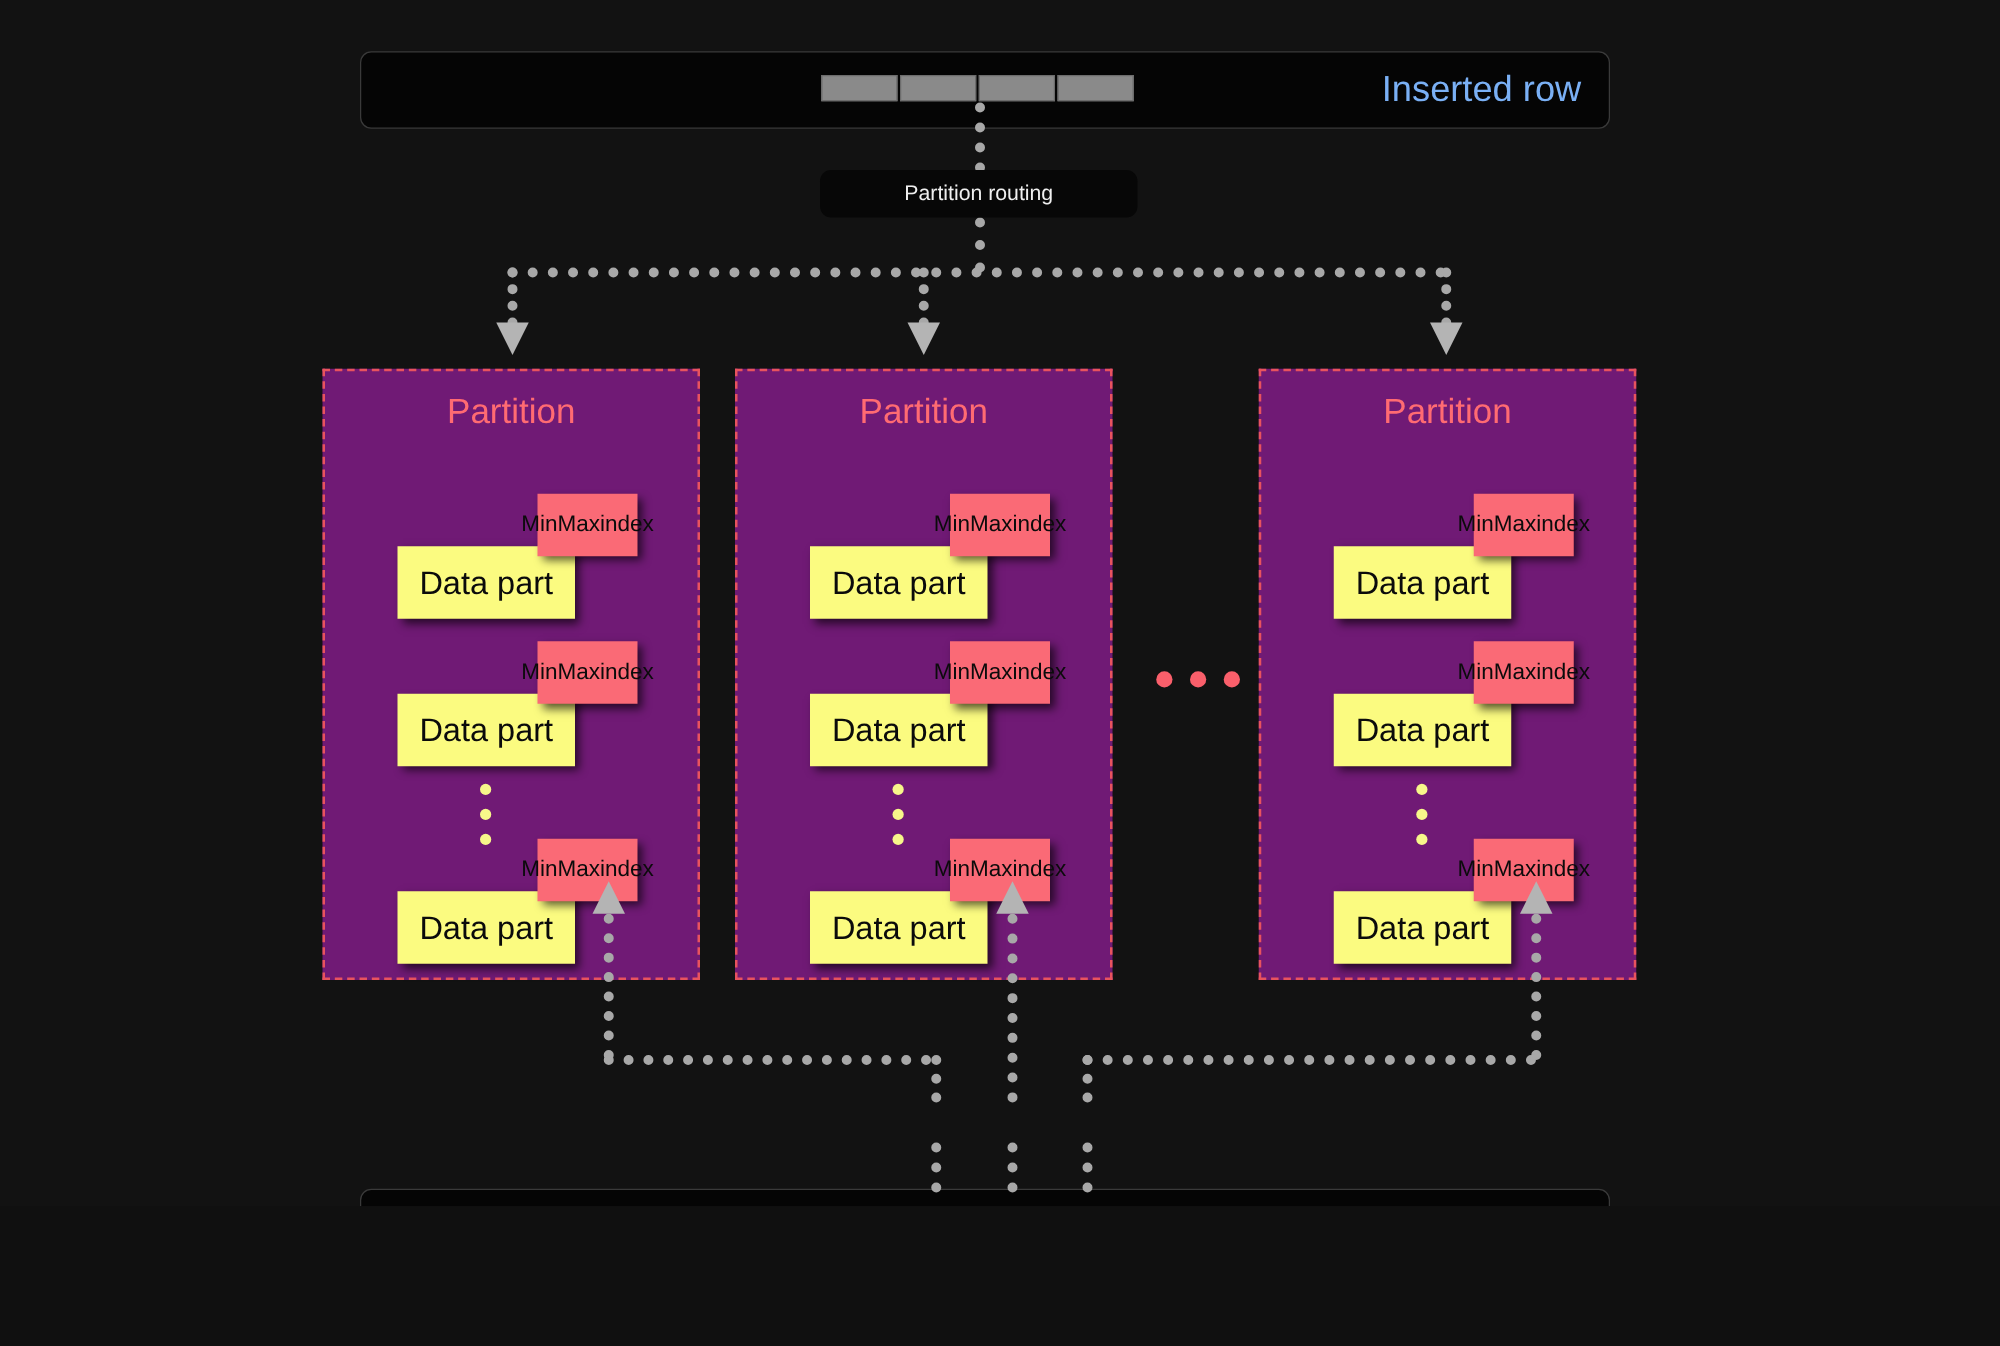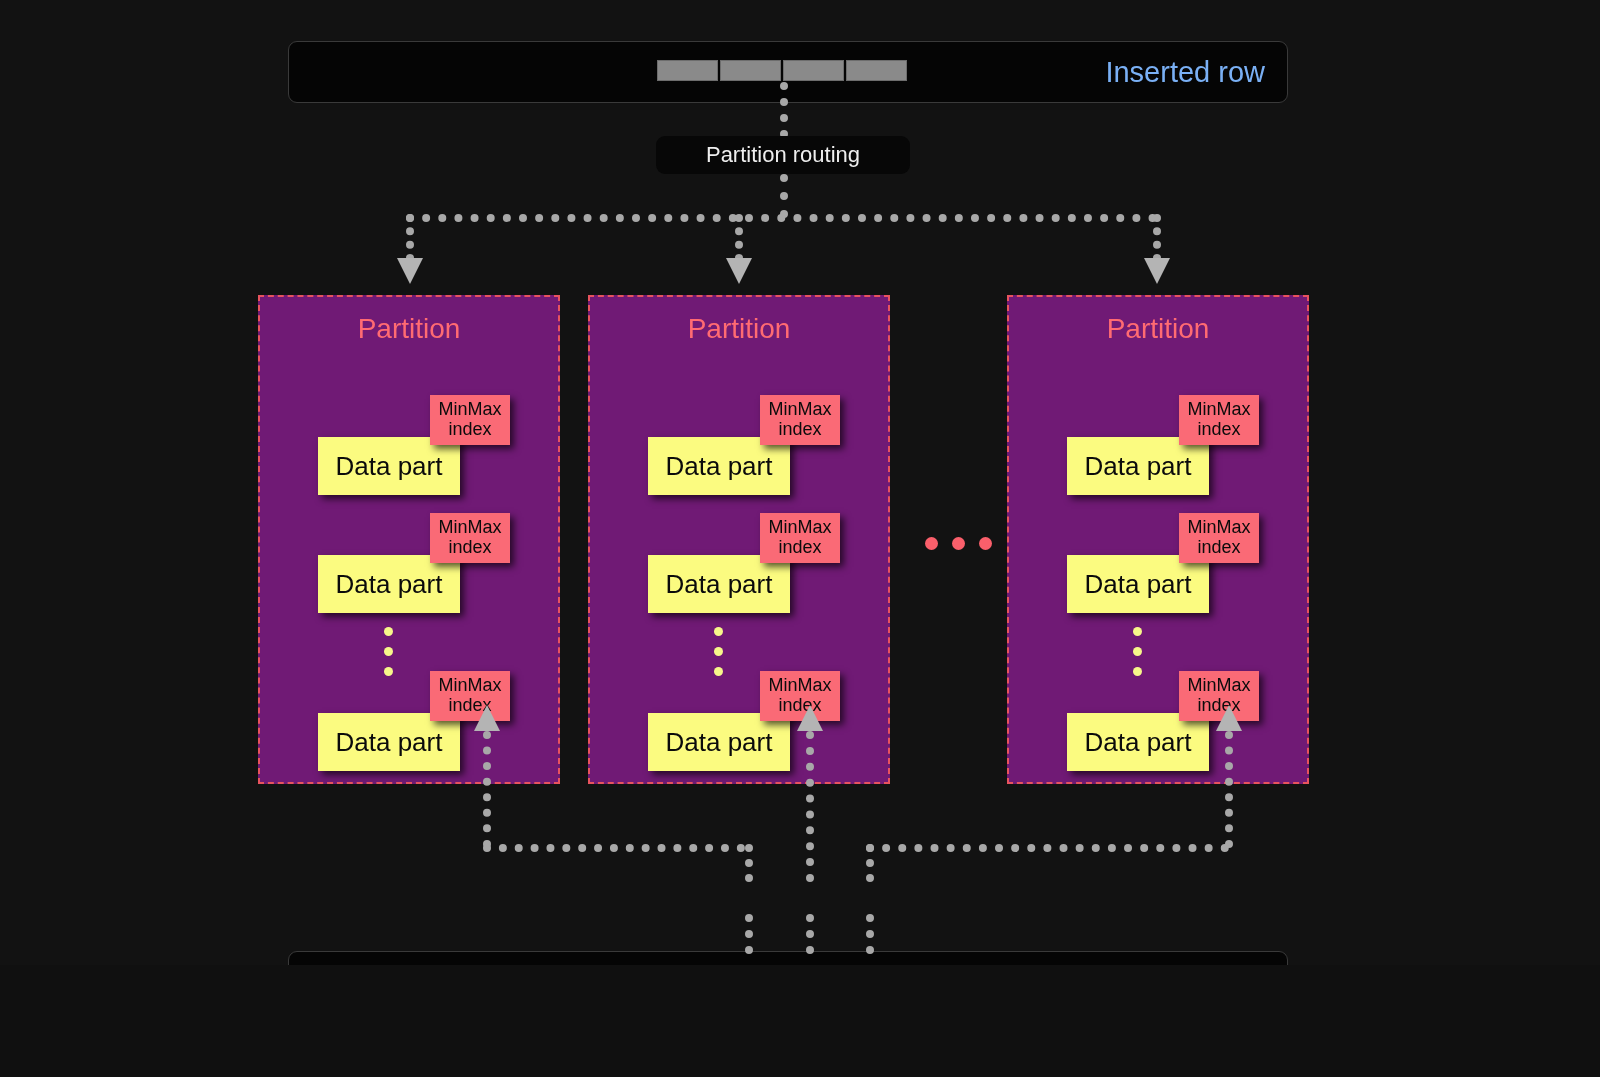--- a/index.html
+++ b/index.html
@@ -67,21 +67,21 @@
     letter-spacing: 0px;
   }
   #query-text .key { color: #ff6b72; }
 
   
   .pill {
     position: absolute;
     background: #070707;
     border-radius: 9px;
     color: #efefef;
-    font-size: 22px;
+    font-size: 17px;
     display: flex;
     align-items: center;
     justify-content: center;
     box-sizing: border-box;
     z-index: 6;
   }
   #partition-routing { left: 656px; top: 136px; width: 254px; height: 38px; }
   #partition-pruning { left: 679px; top: 878px; width: 254px; height: 38px; }
 
   
@@ -139,21 +139,21 @@
     left: 112px;
     top: 0px;
     width: 80px;
     height: 50px;
     background: #fa6a76;
     color: #0b0b0b;
     font-size: 18px;
     line-height: 1.1;
     text-align: center;
     display: flex;
-    flex-direction: column;
+    flex-direction: row;
     align-items: center;
     justify-content: center;
     box-shadow: 4px 4px 7px rgba(0,0,0,0.65);
     box-sizing: border-box;
     z-index: 2;
   }
 
   
   .v-dots {
     position: absolute;

